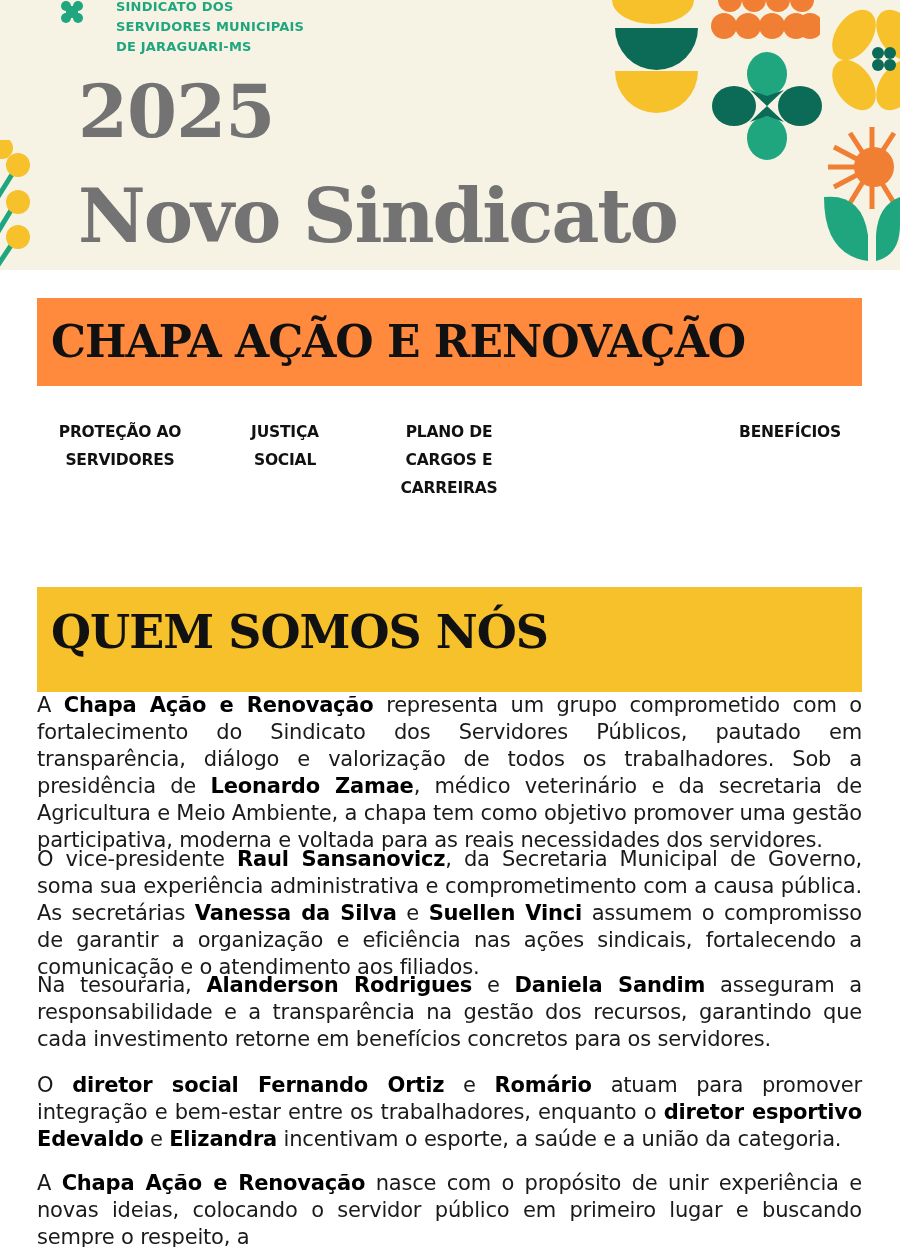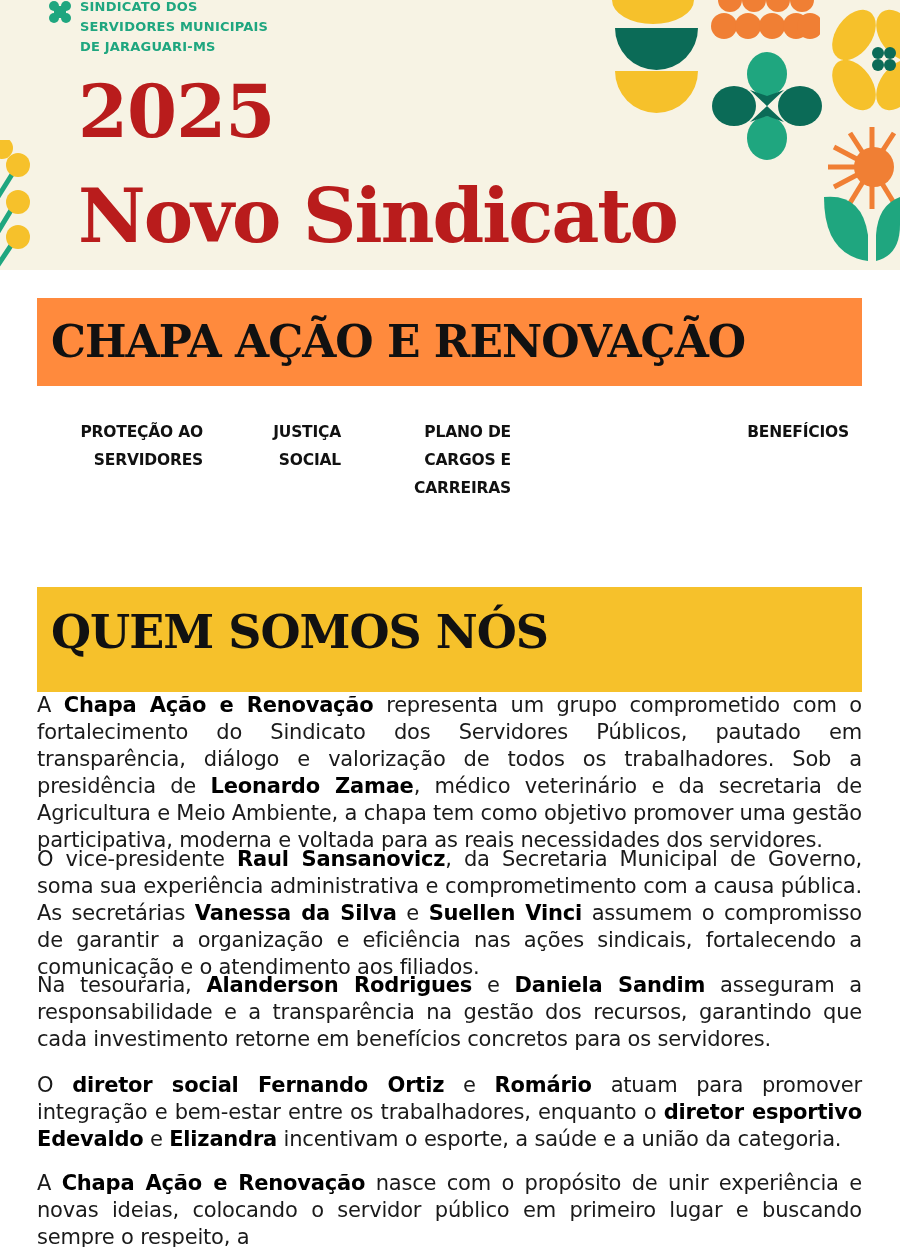--- a/index.html
+++ b/index.html
@@ -4,56 +4,56 @@
   <style>
     * { box-sizing: border-box; margin: 0; padding: 0; }
     html, body { width: 900px; height: 1247px; overflow: hidden; background: #ffffff; }
     body { font-family: "DejaVu Sans", sans-serif; color: #111; position: relative; }
 
     .header {
       position: absolute; left: 0; top: 0; width: 900px; height: 270px;
       background: #f7f3e4; overflow: hidden;
     }
     .org {
-      position: absolute; left: 48px; top: 0px;
-      display: flex; align-items: flex-start; gap: 8px;
+      position: absolute; left: 60px; top: 0px;
+      display: flex; align-items: flex-start; gap: 32px;
     }
     .org-icon { width: 24px; height: 22px; margin-top: 1px; }
     .org-name {
       font-family: "DejaVu Sans", sans-serif; font-weight: bold;
       font-size: 13px; line-height: 20px; color: #1fa67f; letter-spacing: 0.2px;
       margin-top: -3px;
     }
     .org-name div { white-space: nowrap; }
 
     .title-year, .title-main {
       position: absolute; left: 78px;
       font-family: "DejaVu Serif", serif; font-weight: bold;
-      color: #b91c1c; letter-spacing: -1px;
+      color: #737373; letter-spacing: -1px;
     }
     .title-year { top: 72px; font-size: 72px; line-height: 80px; }
     .title-main { top: 158px; font-size: 74px; line-height: 84px; letter-spacing: -2px; margin-top: 16px; }
 
     .deco { position: absolute; }
 
     .banner {
       position: absolute; left: 37px; width: 825px;
       font-family: "DejaVu Serif", serif; font-weight: bold; color: #111;
       padding-left: 14px;
     }
     .banner-orange { top: 298px; height: 88px; background: #ff8a3d; font-size: 44px; line-height: 88px; letter-spacing: -1px; }
     .banner-yellow { top: 587px; height: 105px; background: #f6c12b; font-size: 46px; line-height: 90px; letter-spacing: -1px; }
 
     .pillars {
       position: absolute; top: 418px; left: 37px; width: 825px; height: 90px;
     }
     .pillar {
       position: absolute; top: 0;
       font-family: "DejaVu Sans", sans-serif; font-weight: bold;
-      font-size: 15.5px; line-height: 28px; text-align: right; color: #111;
+      font-size: 15.5px; line-height: 28px; text-align: center; color: #111;
       letter-spacing: -0.2px;
     }
 
     .body-text {
       position: absolute; left: 37px; width: 825px;
       font-family: "DejaVu Sans", sans-serif; font-size: 21px; line-height: 27px;
       color: #1a1a1a; text-align: justify; letter-spacing: -0.2px;
     }
     .body-text b { font-weight: bold; color: #000; }
   </style>

